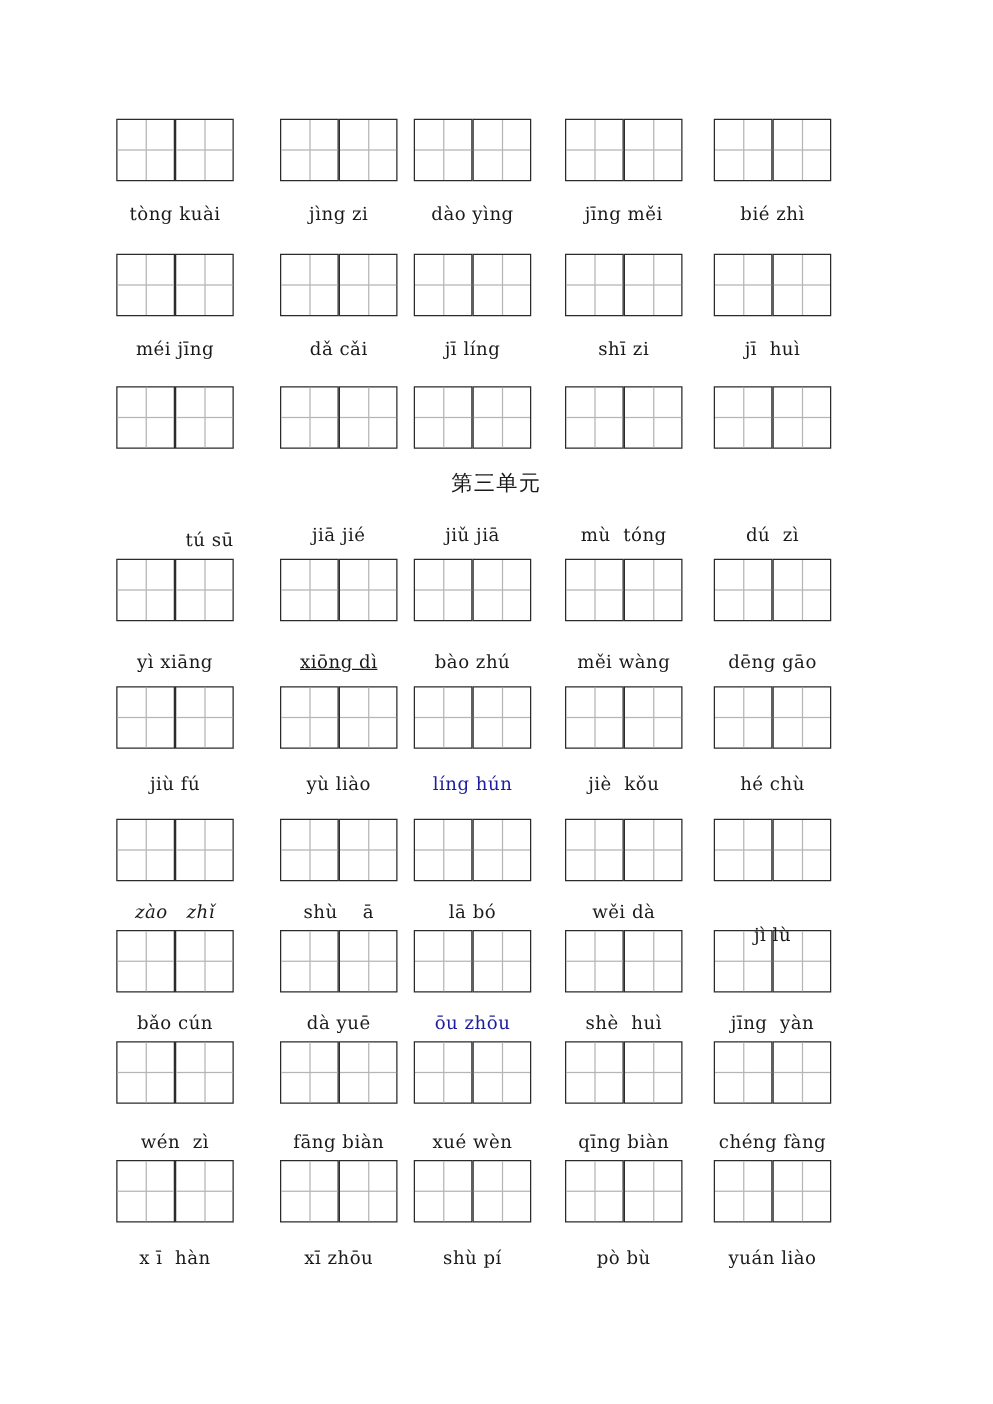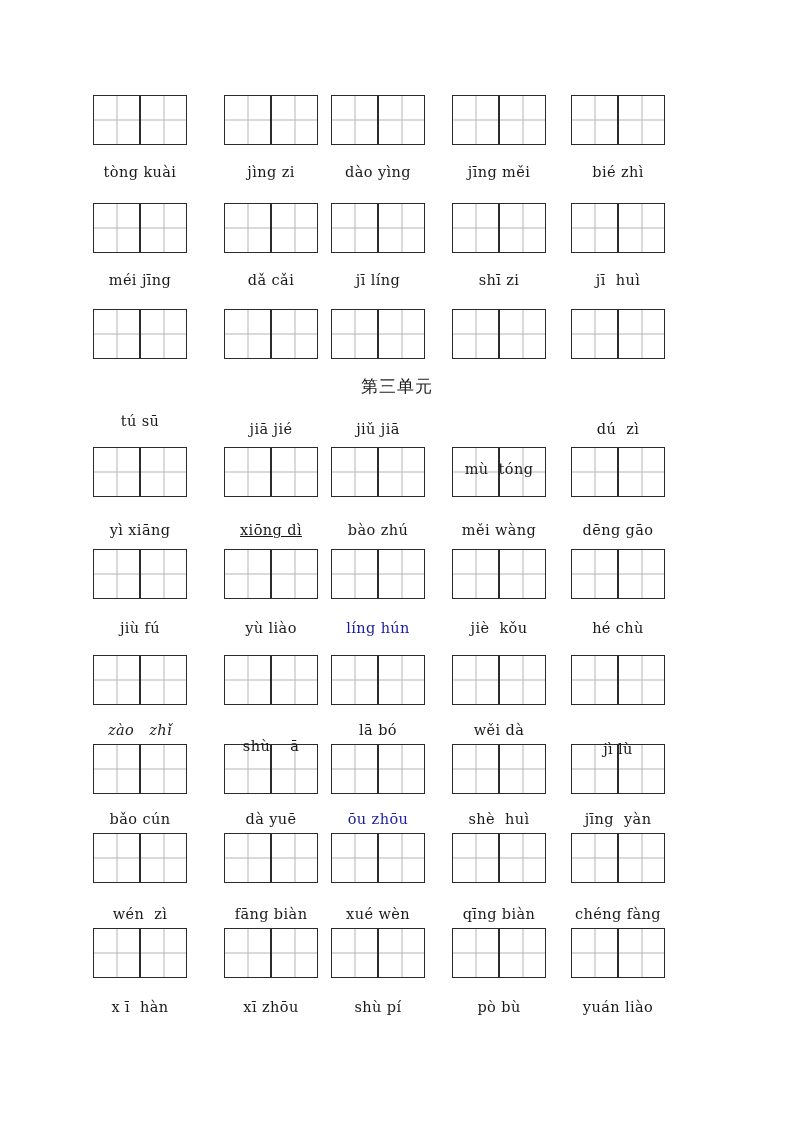--- a/index.html
+++ b/index.html
@@ -177,36 +177,36 @@
         <div class="grid-box" style="left: 571px; top: 309px;">
           <div class="grid-cell"></div>
           <div class="grid-cell"></div>
         </div>
       </div>
       <div class="row" style="top: 0px;">
         <div class="grid-box" style="left: 93px; top: 447px;">
           <div class="grid-cell"></div>
           <div class="grid-cell"></div>
         </div>
-        <div class="pinyin" style="left: 93px; top: 412px; width: 94px;">tú sū</div>
+        <div class="pinyin" style="left: 93px; top: 424px; width: 94px; text-align: right;">tú sū</div>
         <div class="grid-box" style="left: 224px; top: 447px;">
           <div class="grid-cell"></div>
           <div class="grid-cell"></div>
         </div>
         <div class="pinyin" style="left: 224px; top: 420px; width: 94px;">jiā jié</div>
         <div class="grid-box" style="left: 331px; top: 447px;">
           <div class="grid-cell"></div>
           <div class="grid-cell"></div>
         </div>
         <div class="pinyin" style="left: 331px; top: 420px; width: 94px;">jiǔ jiā</div>
         <div class="grid-box" style="left: 452px; top: 447px;">
           <div class="grid-cell"></div>
           <div class="grid-cell"></div>
         </div>
-        <div class="pinyin" style="left: 452px; top: 420px; width: 94px; margin-top: 40px;">mù  tóng</div>
+        <div class="pinyin" style="left: 452px; top: 420px; width: 94px;">mù  tóng</div>
         <div class="grid-box" style="left: 571px; top: 447px;">
           <div class="grid-cell"></div>
           <div class="grid-cell"></div>
         </div>
         <div class="pinyin" style="left: 571px; top: 420px; width: 94px;">dú  zì</div>
       </div>
       <div class="row" style="top: 0px;">
         <div class="grid-box" style="left: 93px; top: 549px;">
           <div class="grid-cell"></div>
           <div class="grid-cell"></div>
@@ -263,21 +263,21 @@
       <div class="row" style="top: 0px;">
         <div class="grid-box" style="left: 93px; top: 744px;">
           <div class="grid-cell"></div>
           <div class="grid-cell"></div>
         </div>
         <div class="pinyin" style="left: 93px; top: 721px; width: 94px; font-style: italic;">zào   zhǐ</div>
         <div class="grid-box" style="left: 224px; top: 744px;">
           <div class="grid-cell"></div>
           <div class="grid-cell"></div>
         </div>
-        <div class="pinyin" style="left: 224px; top: 721px; width: 94px; margin-top: 16px;">shù    ā</div>
+        <div class="pinyin" style="left: 224px; top: 721px; width: 94px;">shù    ā</div>
         <div class="grid-box" style="left: 331px; top: 744px;">
           <div class="grid-cell"></div>
           <div class="grid-cell"></div>
         </div>
         <div class="pinyin" style="left: 331px; top: 721px; width: 94px;">lā bó</div>
         <div class="grid-box" style="left: 452px; top: 744px;">
           <div class="grid-cell"></div>
           <div class="grid-cell"></div>
         </div>
         <div class="pinyin" style="left: 452px; top: 721px; width: 94px;">wěi dà</div>

